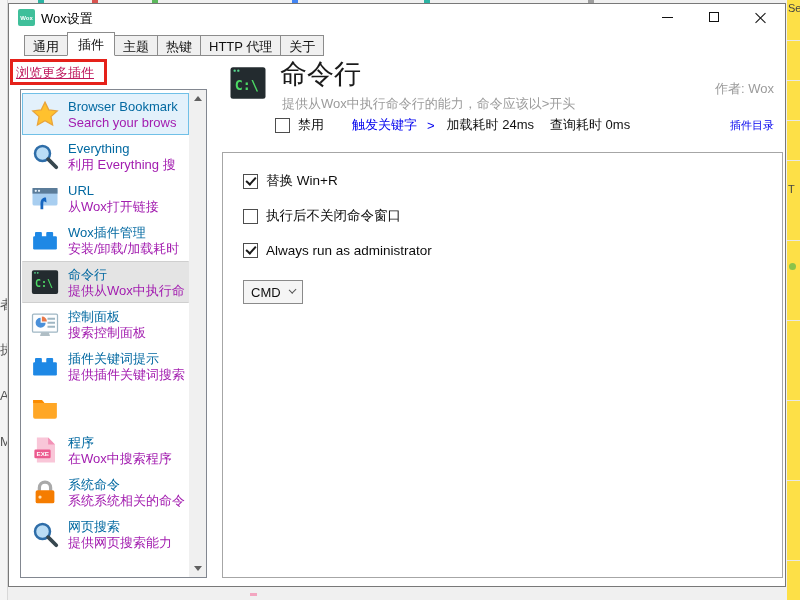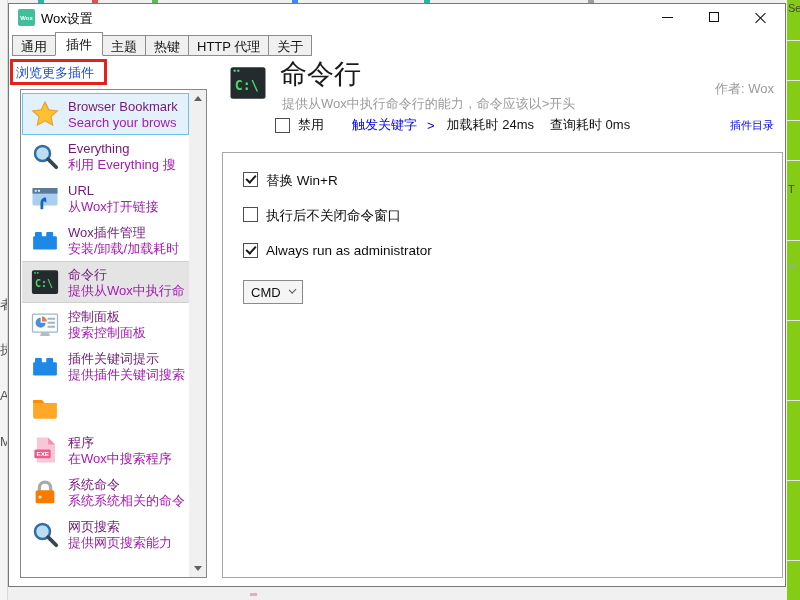--- a/index.html
+++ b/index.html
@@ -3,79 +3,79 @@
 <meta charset="utf-8">
 <style>
   *{box-sizing:border-box;margin:0;padding:0}
   html,body{width:800px;height:600px;overflow:hidden}
   body{position:relative;background:#f0f0f0;font-family:"Liberation Sans",sans-serif;color:#111}
 
   
   .leftstrip{position:absolute;left:0;top:0;width:8px;height:600px;background:#f4f4f4;border-right:1px solid #d8d8d8;overflow:hidden}
   .lchar{position:absolute;left:0;font-size:13px;color:#555}
   .topdash{position:absolute;top:0;height:3px;width:6px}
-  .rightstrip{position:absolute;left:787px;top:0;width:13px;height:600px;background:#84cc16;overflow:hidden}
+  .rightstrip{position:absolute;left:787px;top:0;width:13px;height:600px;background:#fde047;overflow:hidden}
   .rline{position:absolute;left:0;width:13px;height:1px;background:#e6e6e6}
   .rtext{position:absolute;left:1px;font-size:11px;color:#444}
   .rdot{position:absolute;left:2px;width:7px;height:7px;border-radius:50%;background:#8BC34A}
   .pinkdash{position:absolute;left:250px;top:593px;width:7px;height:3px;background:#F3A6C0}
 
   
   .window{position:absolute;left:8px;top:3px;width:778px;height:584px;background:#fff;border:1px solid #787878}
   .appicon{position:absolute;left:18px;top:9px;width:17px;height:17px;background:#3FBF9A;border-radius:2px;color:#fff;font-size:6px;font-weight:bold;display:flex;align-items:center;justify-content:center}
   .wintitle{position:absolute;left:41px;top:10px;font-size:13px;color:#000}
   .winctrls{position:absolute;left:644px;top:4px;width:140px;height:26px;display:flex}
   .wbtn{flex:1;display:flex;align-items:center;justify-content:center;cursor:default}
   .minicon{width:11px;height:1px;background:#111}
   .maxicon{width:10px;height:10px;border:1px solid #111}
   .xicon{position:relative;width:13px;height:13px}
   .xicon::before,.xicon::after{content:"";position:absolute;left:6px;top:0;width:1px;height:14px;background:#111}
   .xicon::before{transform:rotate(45deg)}
   .xicon::after{transform:rotate(-45deg)}
 
   
-  .tabs{position:absolute;left:12px;top:32px;display:flex;align-items:flex-end;height:24px}
+  .tabs{position:absolute;left:24px;top:32px;display:flex;align-items:flex-end;height:24px}
   .tab{background:#f0f0f0;border:1px solid #8c8c8c;margin-right:-1px;height:21px;padding:2px 8px;font-size:13px;white-space:nowrap}
   .tab.active{background:#fff;height:24px;padding:3px 10px;border-bottom:1px solid #fff;position:relative;z-index:2}
 
   
   .redbox{position:absolute;left:10px;top:59px;width:97px;height:26px;border:3px solid #E5211A}
-  .browse{position:absolute;left:16px;top:64px;font-size:13px;color:#1d4ed8;cursor:pointer}
+  .browse{position:absolute;left:16px;top:64px;font-size:13px;color:#be185d;text-decoration:underline;cursor:pointer}
 
   
   .plist{position:absolute;left:20px;top:89px;width:187px;height:489px;border:1px solid #828790;background:#fff;overflow:hidden}
   .items{position:absolute;left:1px;top:3px;width:167px}
   .item{height:42px;display:flex;align-items:center;padding-left:7px;border:1px solid transparent}
   .item.hover{background:#E3F1FB;border-color:#70C0E7}
   .item.selected{background:#E4E4E4;border-top-color:#CFCFCF;border-bottom-color:#CFCFCF}
   .icn{width:30px;height:30px;margin-right:8px;flex:none}
   .icn svg{width:100%;height:100%;display:block}
   .itxt{min-width:0}
-  .t{font-size:13px;color:#701a75;line-height:17px;white-space:nowrap;overflow:hidden}
+  .t{font-size:13px;color:#0369a1;line-height:17px;white-space:nowrap;overflow:hidden}
   .s{font-size:13px;color:#a21caf;line-height:16px;white-space:nowrap;overflow:hidden}
   .sbar{position:absolute;right:0;top:0;width:17px;height:487px;background:#F0F0F0}
   .sarr{position:absolute;left:0;width:17px;height:17px;display:flex;align-items:center;justify-content:center}
   .triu{width:0;height:0;border-left:4px solid transparent;border-right:4px solid transparent;border-bottom:5px solid #606060}
   .trid{width:0;height:0;border-left:4px solid transparent;border-right:4px solid transparent;border-top:5px solid #606060}
 
   
   .dicon{position:absolute;left:228px;top:63px;width:40px;height:40px}
   .dicon svg{width:100%;height:100%;display:block}
   .dtitle{position:absolute;left:280px;top:56px;font-size:27px;color:#1a1a1a}
   .ddesc{position:absolute;left:282px;top:95px;font-size:13px;color:#9B9B9B}
   .dauthor{position:absolute;right:26px;top:80px;font-size:13px;color:#9B9B9B}
   .metarow{position:absolute;left:275px;top:116px;height:18px;display:flex;align-items:center;font-size:13px}
   .mlabel{margin-right:28px}
   .mlink{color:#0000EE;cursor:pointer}
   .msep{color:#0000EE;margin:0 12px 0 10px}
   .mtime{margin-right:16px}
   .pdir{position:absolute;right:26px;top:118px;font-size:11px;color:#0000EE;cursor:pointer}
 
   .gbox{position:absolute;left:222px;top:152px;width:561px;height:426px;border:1px solid #A6A6A6;background:#fff}
-  .optrow{position:absolute;left:243px;display:flex;align-items:flex-start;font-size:13.5px;color:#0d0d0d}
+  .optrow{position:absolute;left:243px;display:flex;align-items:center;font-size:13.5px;color:#0d0d0d}
   .row1{top:172px}.row2{top:207px}.row3{top:243px}
 
   .cb{width:15px;height:15px;border:1px solid #4d4d4d;background:#fff;margin-right:8px;position:relative;flex:none}
   .cb.on::after{content:"";position:absolute;left:2px;top:2px;width:8px;height:4px;border-left:2px solid #1a1a1a;border-bottom:2px solid #1a1a1a;transform:rotate(-48deg)}
 
   .dd{position:absolute;left:243px;top:280px;width:60px;height:24px;border:1px solid #8A8A8A;background:#F5F5F5;display:flex;align-items:center;padding:0 7px;font-size:13px;cursor:default}
   .chev{width:6px;height:6px;border-right:1.5px solid #555;border-bottom:1.5px solid #555;transform:rotate(45deg);margin-left:9px;margin-top:-4px}
 </style>
 </head>
 <body>

